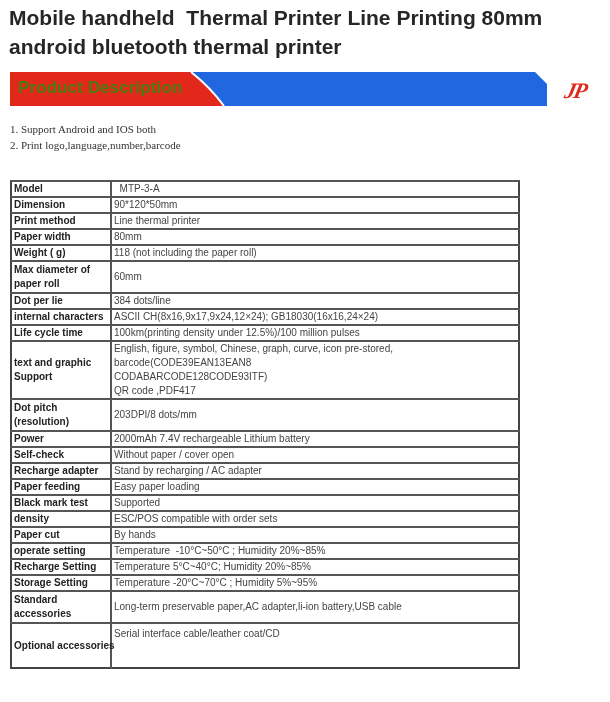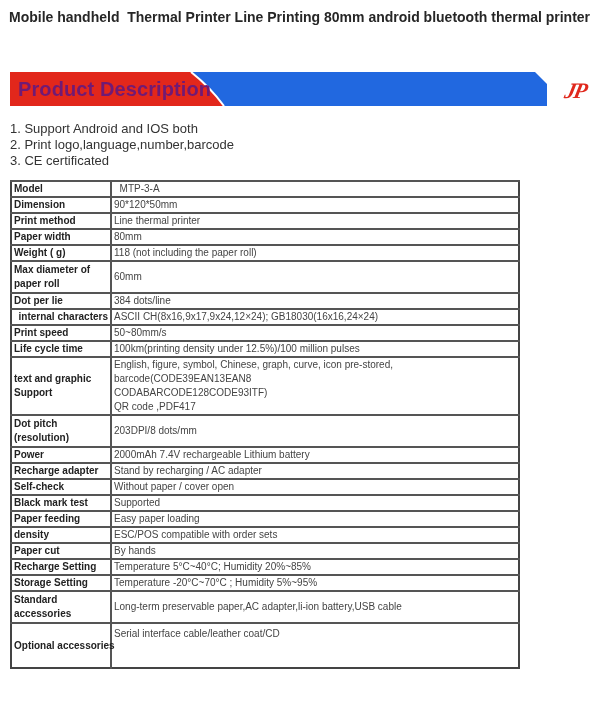--- a/index.html
+++ b/index.html
@@ -15,21 +15,21 @@
       font-family: "Liberation Sans", sans-serif;
       color: #222;
     }
     .page-title {
       position: absolute;
       left: 9px;
       top: 3px;
       width: 596px;
       font-family: "Liberation Sans", sans-serif;
       font-weight: bold;
-      font-size: 14px;
+      font-size: 21px;
       line-height: 29px;
       color: #262626;
       margin: 0;
       white-space: pre-wrap;
     }
     .banner {
       position: absolute;
       left: 10px;
       top: 72px;
       width: 600px;
@@ -39,22 +39,22 @@
       position: absolute;
       left: 0;
       top: 0;
     }
     .banner-label {
       position: absolute;
       left: 8px;
       top: 6px;
       font-family: "Liberation Sans", sans-serif;
       font-weight: bold;
-      font-size: 20px;
-      color: #701a75;
+      font-size: 17px;
+      color: #4d7c0f;
       letter-spacing: 0.1px;
     }
     .logo {
       position: absolute;
       left: 565px;
       top: 78px;
       font-family: "Liberation Serif", serif;
       font-style: italic;
       font-weight: bold;
       font-size: 22px;
@@ -62,22 +62,22 @@
       letter-spacing: -2px;
       transform: skewX(-12deg);
     }
     .feature-list {
       position: absolute;
       left: 10px;
       top: 121px;
       margin: 0;
       padding: 0;
       list-style: none;
-      font-family: Liberation Sans, sans-serif;
-      font-size: 13px;
+      font-family: Liberation Serif, serif;
+      font-size: 11px;
       line-height: 16px;
       color: #333;
     }
     .specs-table {
       position: absolute;
       left: 10px;
       top: 180px;
       width: 510px;
       border-collapse: collapse;
       border: 2px solid #444;
@@ -99,41 +99,40 @@
       color: #222;
       border-right: 2px solid #555;
     }
     .specs-table td.val {
       color: #444;
     }
     .specs-table tr.tall2 td { height: 30px; }
     .specs-table tr.tall3 td { height: 44px; }
     .specs-table tr.opt td { height: 40px; }
     .specs-table tr.opt td.val { vertical-align: top; padding-top: 3px; }
-    .nobreak { white-space: nowrap; text-align: right; }
+    .nobreak { white-space: nowrap; }
   </style>
 </head>
 <body>
 
 <h1 class="page-title">Mobile handheld  Thermal Printer Line Printing 80mm android bluetooth thermal printer</h1>
 
 <div class="banner">
   <svg width="540" height="34" viewBox="0 0 540 34">
     <path d="M0 0 H525 L537 12 V34 H0 Z" fill="#2168e0"></path>
     <path d="M0 0 H181 Q200 15 214 34 H0 Z" fill="#e2271b"></path>
     <path d="M181 0 Q200 15 214 34" stroke="#ffffff" stroke-width="2" fill="none"></path>
   </svg>
   <span class="banner-label">Product Description</span>
 </div>
 <span class="logo">JP</span>
 
 <ul class="feature-list">
   <li>1. Support Android and IOS both</li>
   <li>2. Print logo,language,number,barcode</li>
-  <li>3. CE certificated</li>
 </ul>
 
 <table class="specs-table">
   <tbody>
     <tr>
       <td class="key">Model</td>
       <td class="val" style="white-space:pre">  MTP-3-A</td>
     </tr>
     <tr>
       <td class="key">Dimension</td>
@@ -155,24 +154,20 @@
       <td class="key">Max diameter of paper roll</td>
       <td class="val">60mm</td>
     </tr>
     <tr>
       <td class="key">Dot per lie</td>
       <td class="val">384 dots/line</td>
     </tr>
     <tr>
       <td class="key nobreak">internal characters</td>
       <td class="val">ASCII CH(8x16,9x17,9x24,12×24); GB18030(16x16,24×24)</td>
-    </tr>
-    <tr>
-      <td class="key">Print speed</td>
-      <td class="val">50~80mm/s</td>
     </tr>
     <tr>
       <td class="key">Life cycle time</td>
       <td class="val">100km(printing density under 12.5%)/100 million pulses</td>
     </tr>
     <tr class="tall3">
       <td class="key">text and graphic Support</td>
       <td class="val">
         <div>English, figure, symbol, Chinese, graph, curve, icon pre-stored, barcode(CODE39EAN13EAN8</div>
         <div>CODABARCODE128CODE93ITF)</div>
@@ -181,42 +176,46 @@
     </tr>
     <tr class="tall2">
       <td class="key">Dot pitch (resolution)</td>
       <td class="val">203DPI/8 dots/mm</td>
     </tr>
     <tr>
       <td class="key">Power</td>
       <td class="val">2000mAh 7.4V rechargeable Lithium battery</td>
     </tr>
     <tr>
+      <td class="key">Self-check</td>
+      <td class="val">Without paper / cover open</td>
+    </tr>
+    <tr>
       <td class="key">Recharge adapter</td>
       <td class="val">Stand by recharging / AC adapter</td>
     </tr>
     <tr>
-      <td class="key">Self-check</td>
-      <td class="val">Without paper / cover open</td>
+      <td class="key">Paper feeding</td>
+      <td class="val">Easy paper loading</td>
     </tr>
     <tr>
       <td class="key">Black mark test</td>
       <td class="val">Supported</td>
     </tr>
     <tr>
-      <td class="key">Paper feeding</td>
-      <td class="val">Easy paper loading</td>
-    </tr>
-    <tr>
       <td class="key">density</td>
       <td class="val">ESC/POS compatible with order sets</td>
     </tr>
     <tr>
       <td class="key">Paper cut</td>
       <td class="val">By hands</td>
+    </tr>
+    <tr>
+      <td class="key">operate setting</td>
+      <td class="val" style="white-space:pre">Temperature  -10°C~50°C ; Humidity 20%~85%</td>
     </tr>
     <tr>
       <td class="key">Recharge Setting</td>
       <td class="val">Temperature 5°C~40°C; Humidity 20%~85%</td>
     </tr>
     <tr>
       <td class="key">Storage Setting</td>
       <td class="val">Temperature -20°C~70°C ; Humidity 5%~95%</td>
     </tr>
     <tr class="tall2">

